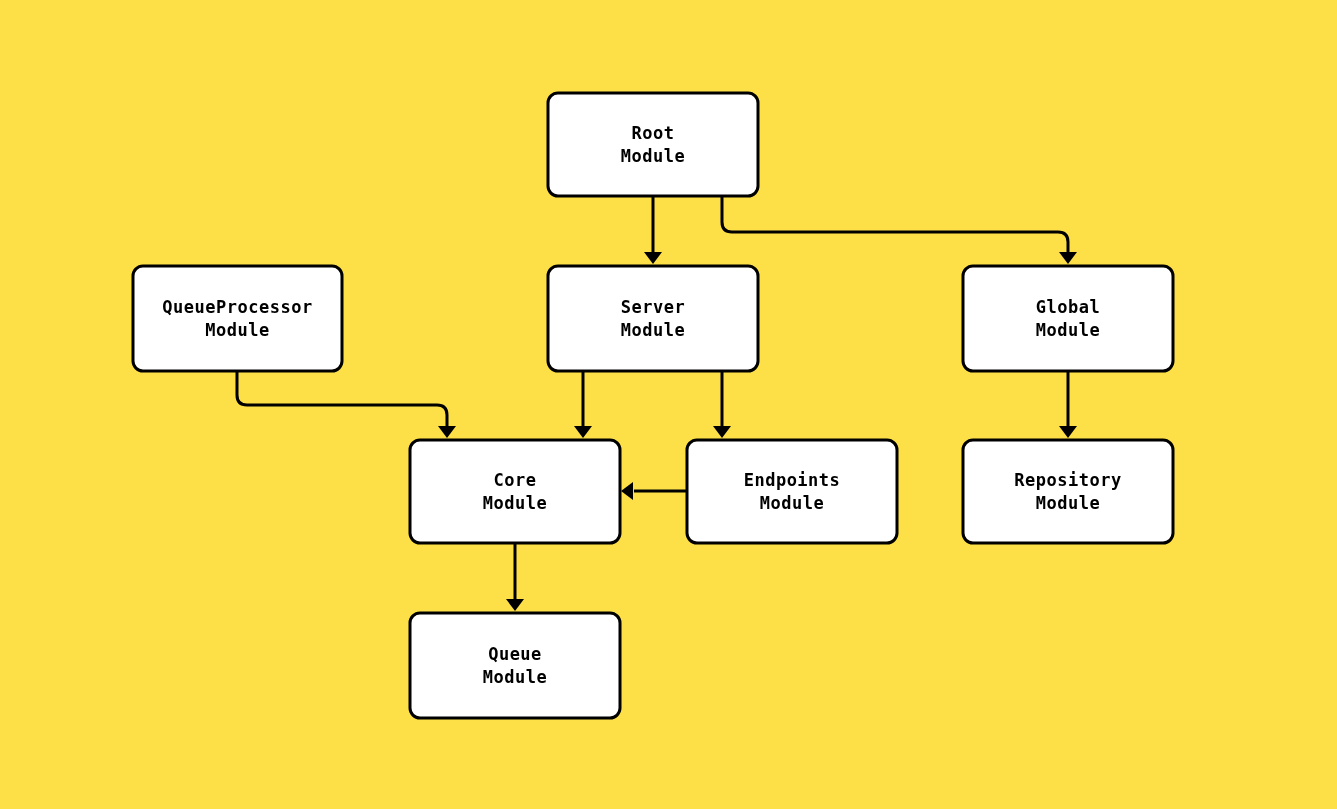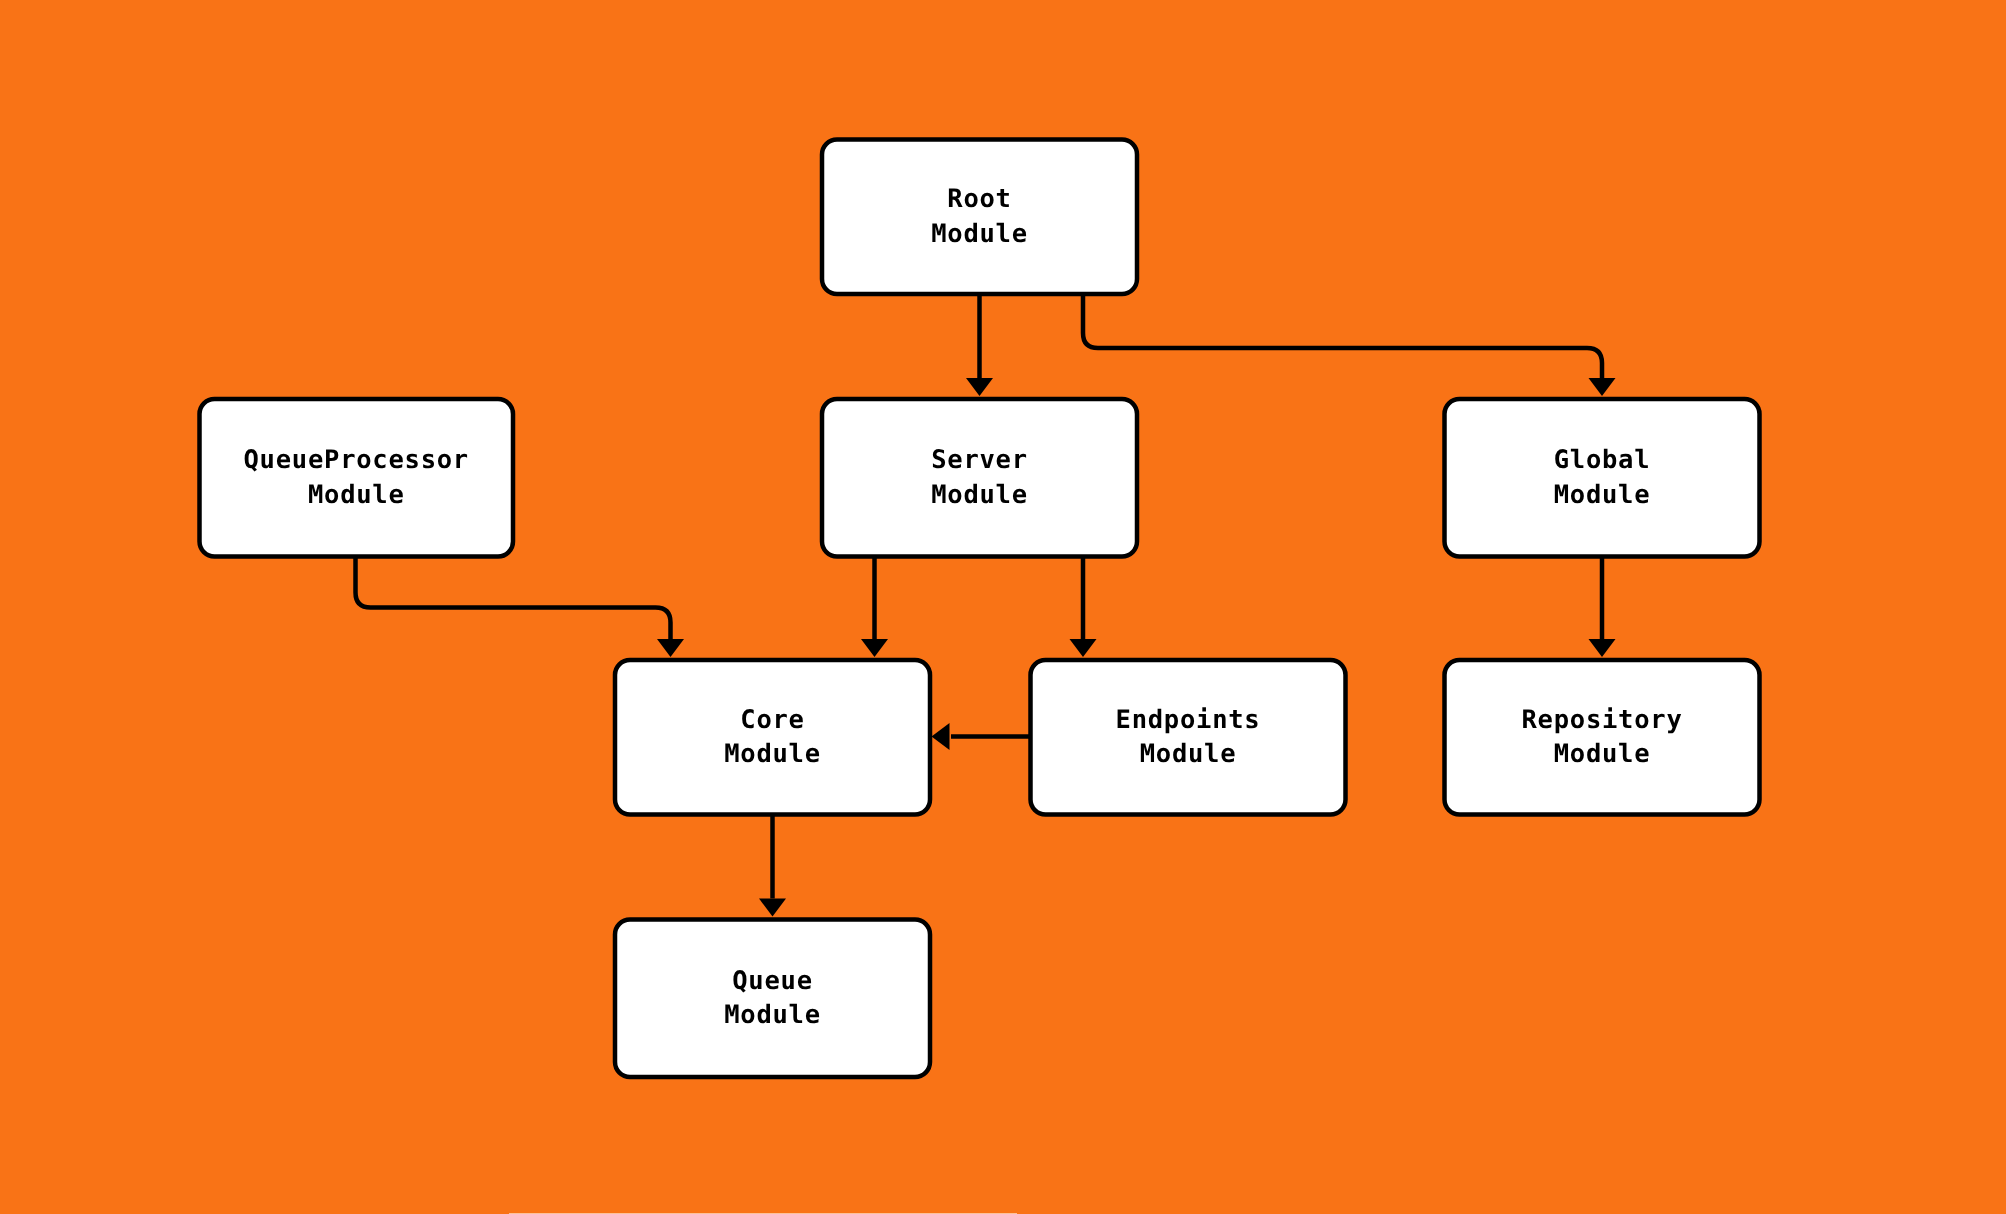--- a/index.html
+++ b/index.html
@@ -11,21 +11,21 @@
   body {
     width: 1337px;
     height: 809px;
     overflow: hidden;
     font-family: "DejaVu Sans Mono", "Liberation Mono", monospace;
   }
   #diagram-root {
     position: relative;
     width: 1337px;
     height: 809px;
-    background: #f97316;
+    background: #fde047;
   }
   svg#diagram-canvas {
     display: block;
     width: 1337px;
     height: 809px;
   }
   .node-shape {
     fill: #ffffff;
     stroke: #000000;
     stroke-width: 3;

